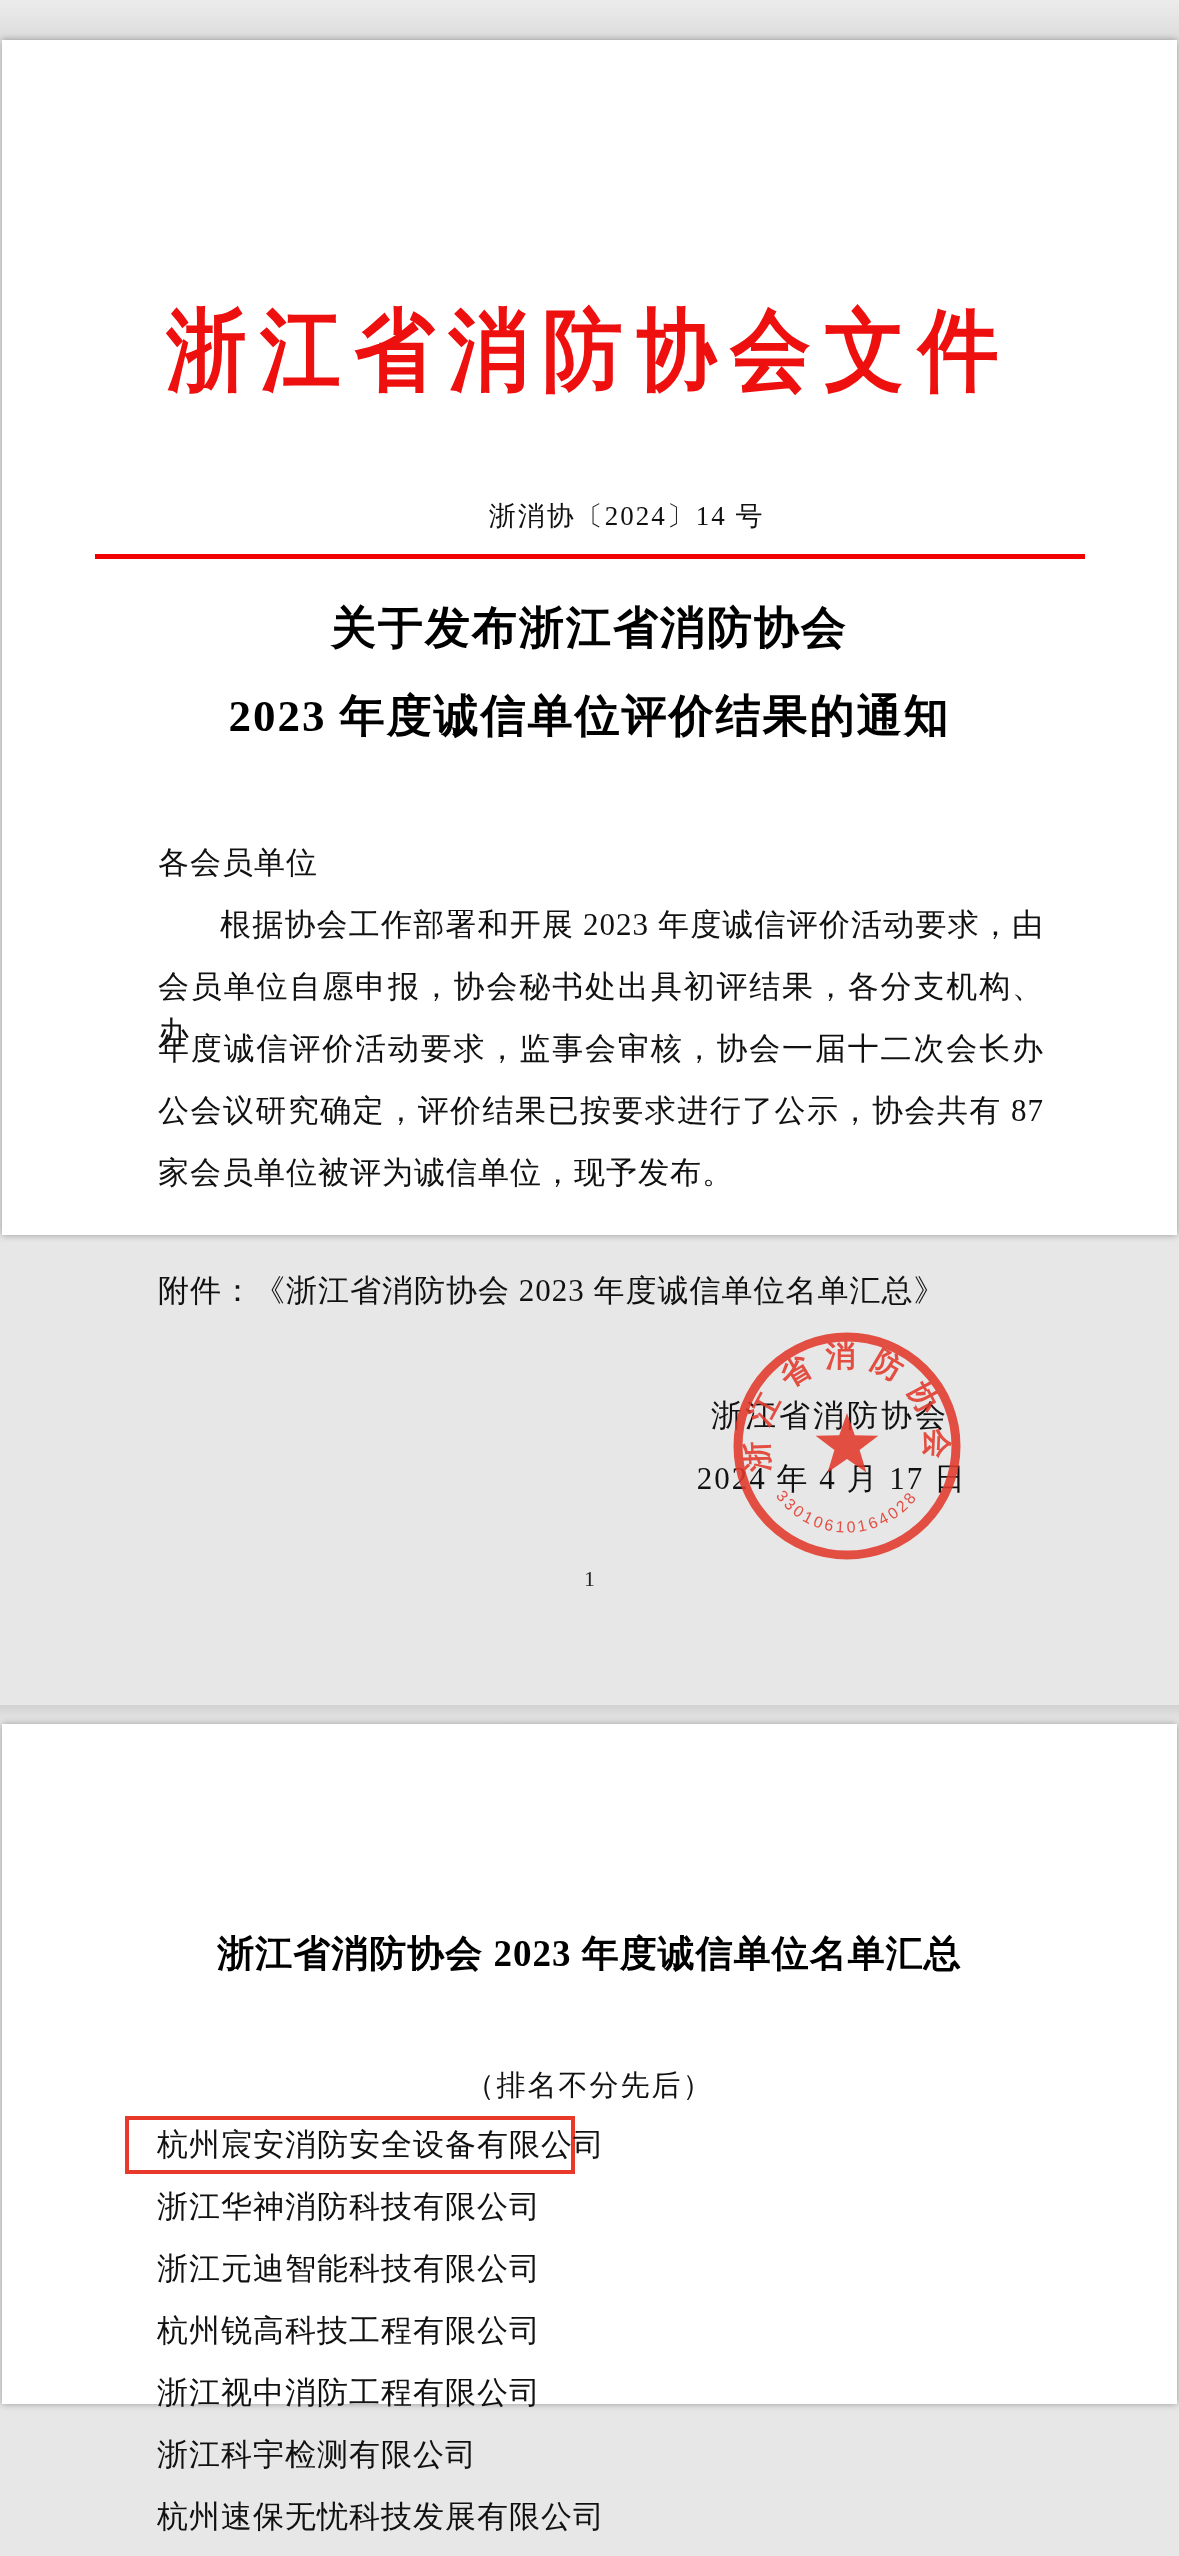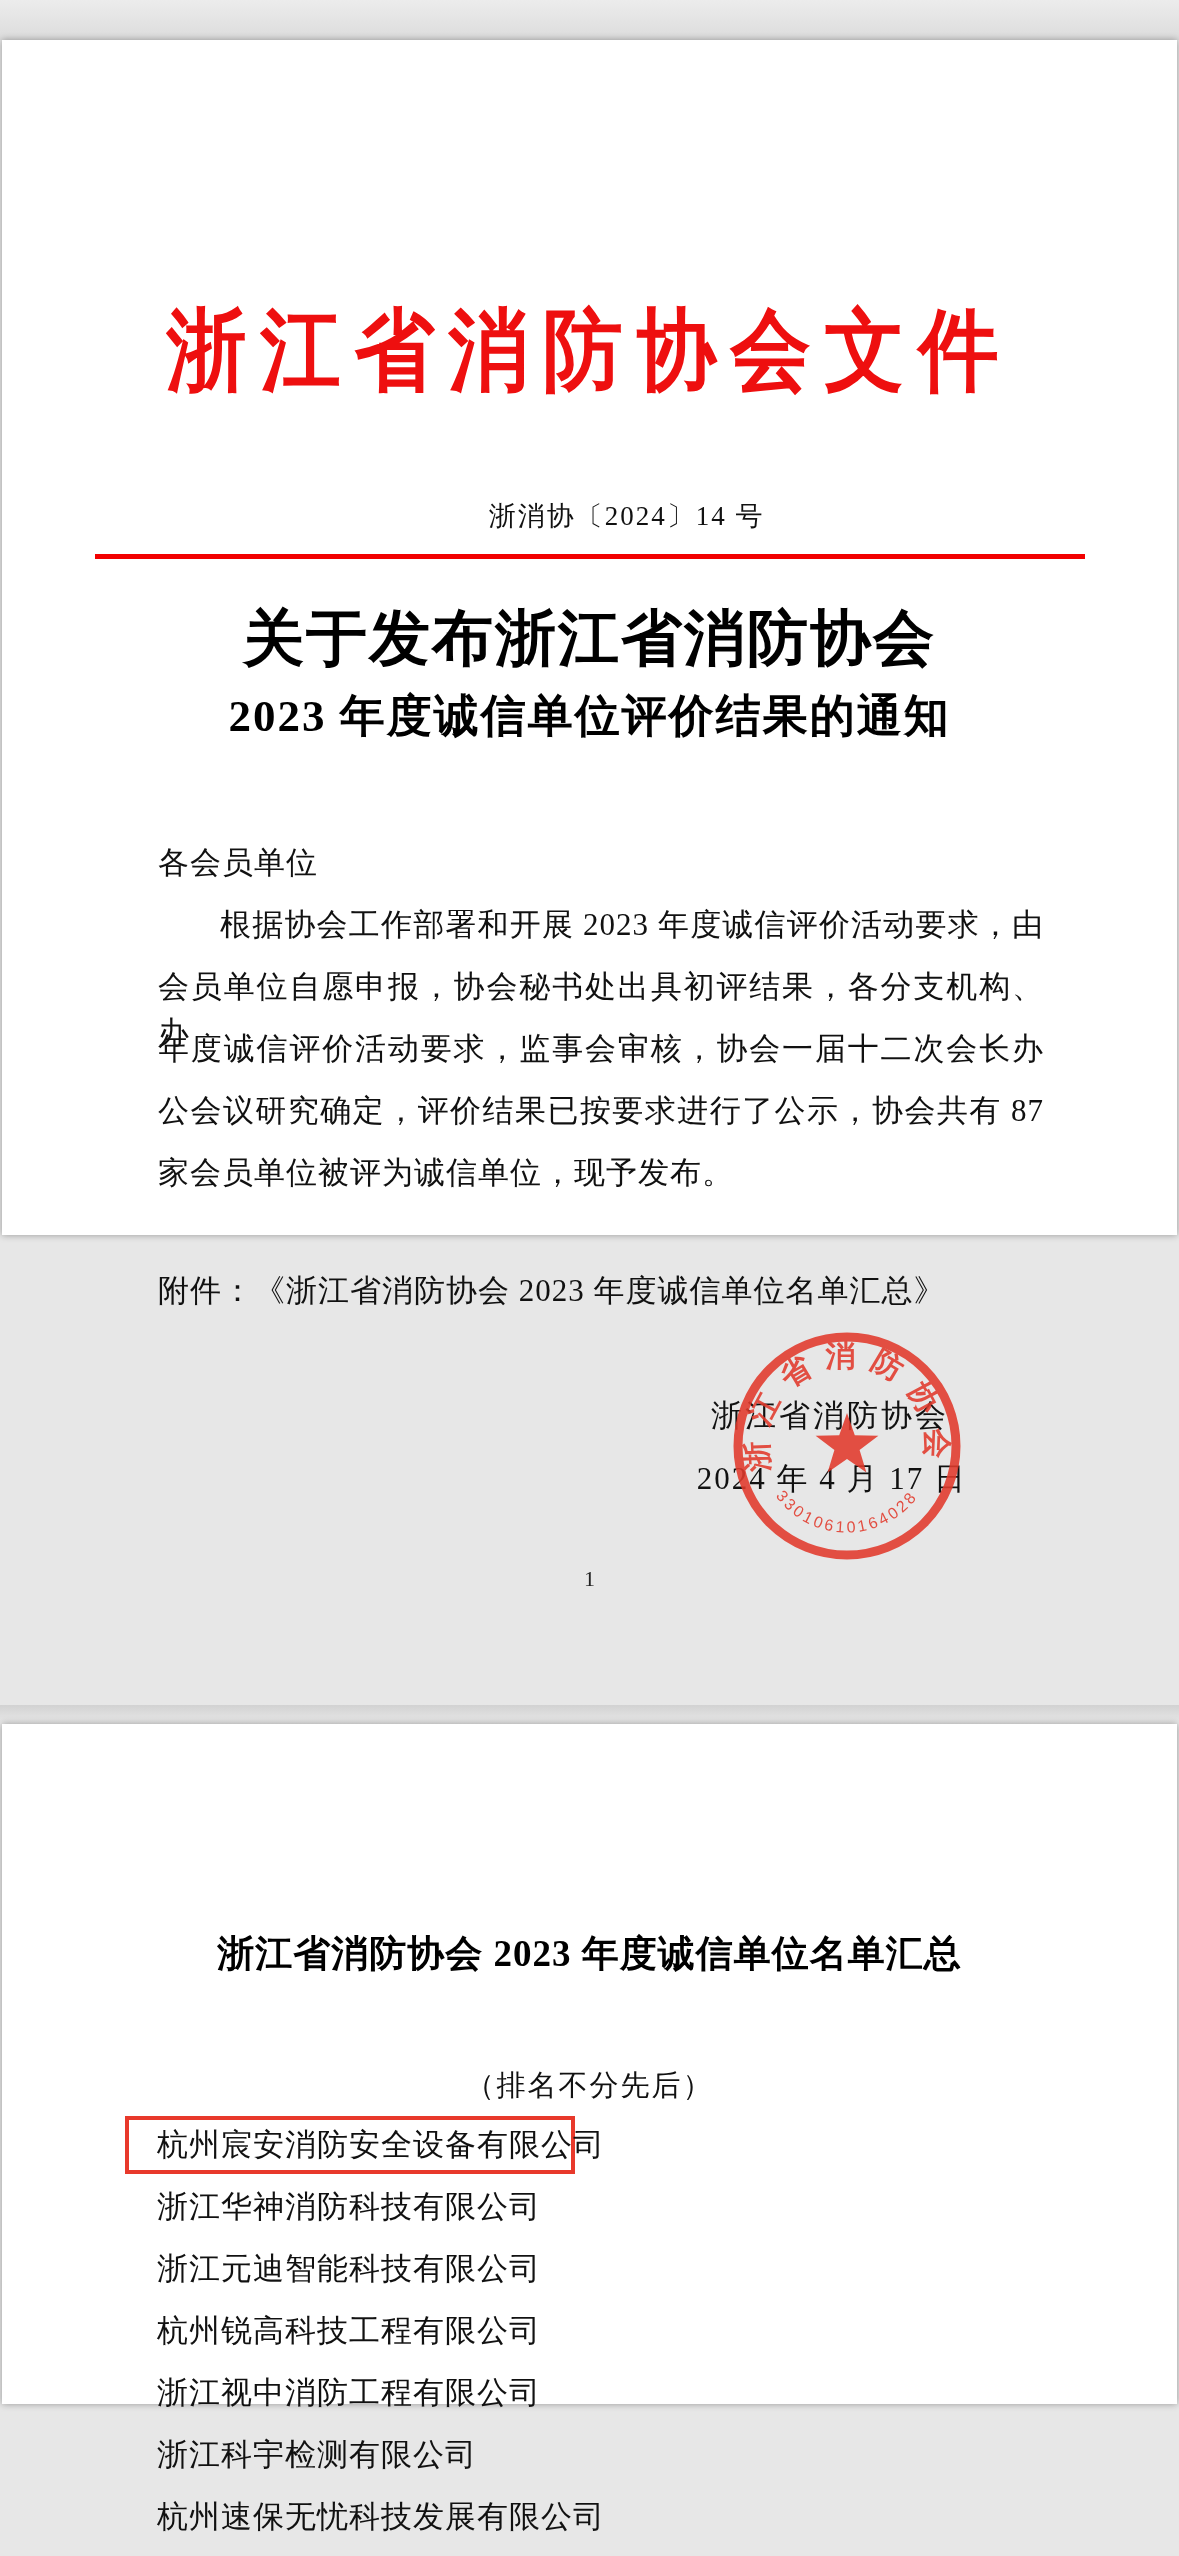--- a/index.html
+++ b/index.html
@@ -25,21 +25,21 @@
   .abs{position:absolute;}
   .center{left:0;width:100%;text-align:center;}
 
   
   .org-title{
     top:258px;font-size:80px;font-weight:bold;color:#ee0f0f;
     letter-spacing:14px;white-space:nowrap;transform:scaleY(1.12);
   }
   .doc-number{top:458px;font-size:27px;color:#111;letter-spacing:2px;padding-left:37px;}
   .red-line{top:514px;left:93px;width:990px;height:5px;background:#f20000;}
-  .doc-title1{top:558px;font-size:61px;font-weight:bold;color:#000;letter-spacing:2px;}
+  .doc-title1{top:558px;font-size:45px;font-weight:bold;color:#000;letter-spacing:2px;}
   .doc-title2{top:646px;font-size:45px;font-weight:bold;color:#000;letter-spacing:2px;}
   .body-block{top:800px;left:156px;width:886px;font-size:31px;color:#111;}
   .body-line{height:62px;line-height:46px;letter-spacing:1px;}
   .just{text-align:justify;text-align-last:justify;}
   .indent2{text-indent:62px;}
   .attachment{top:1230px;left:156px;font-size:31px;color:#111;letter-spacing:1px;}
   .signer{top:1355px;right:228px;font-size:31px;color:#111;letter-spacing:3px;}
   .sign-date{top:1418px;right:210px;font-size:31px;color:#111;letter-spacing:2px;}
   .seal{top:1286px;left:725px;width:240px;height:240px;opacity:.88;}
   .page-num{top:1526px;font-size:22px;color:#222;}

